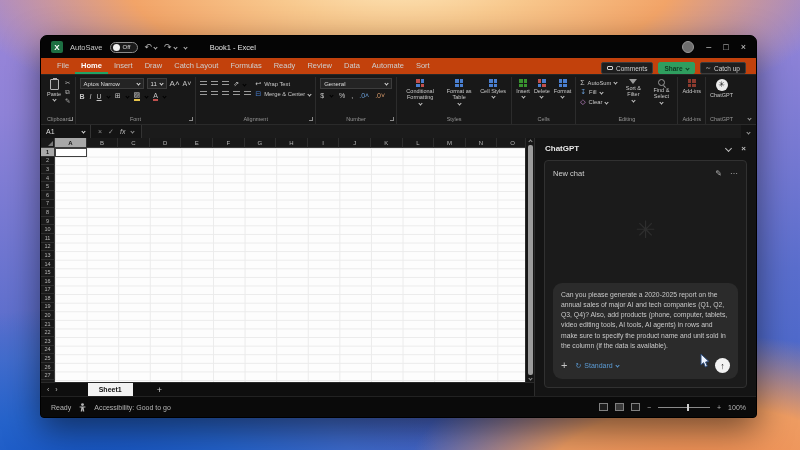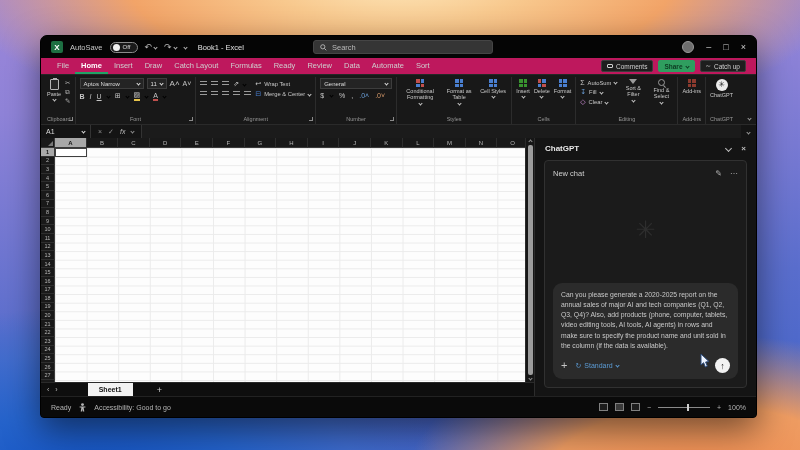--- a/index.html
+++ b/index.html
@@ -14,26 +14,26 @@
     box-shadow:0 12px 34px rgba(0,0,0,.5);display:flex;flex-direction:column;overflow:hidden;border:1px solid #000;}
   .chev{display:inline-block;width:3px;height:3px;border-right:1px solid currentColor;border-bottom:1px solid currentColor;transform:rotate(45deg);flex:none}
   .chev.up{transform:rotate(-135deg)}.chev.lg{width:5px;height:5px}
   
   .titlebar{height:22px;background:#050505;display:flex;align-items:center;padding:0 10px;gap:7px;color:#c8c8c8;font-size:7.5px;position:relative;flex:none}
   .xlicon{width:12px;height:12px;background:#1d6f42;border-radius:2px;color:#fff;font-weight:bold;font-size:8px;display:flex;align-items:center;justify-content:center}
   .toggle{width:28px;height:11px;border:1px solid #8a8a8a;border-radius:6px;background:#1a1a1a;display:flex;align-items:center;padding:0 2px;gap:3px}
   .knob{width:7px;height:7px;background:#f0f0f0;border-radius:50%}
   .toggle .st{font-size:6px;color:#ddd}
   .undoredo{font-size:9px;color:#b5b5b5;display:flex;align-items:center;gap:2px}
-  .doctitle{color:#e2e2e2;margin-left:4px}
+  .doctitle{color:#e2e2e2;margin-left:16px}
   .searchbox{position:absolute;left:272px;top:4px;width:180px;height:14px;background:#353535;border:1px solid #454545;border-radius:3px;display:flex;align-items:center;gap:5px;padding:0 6px;color:#b9b9b9;font-size:7.5px}
   .tb-right{margin-left:auto;display:flex;align-items:center;gap:12px;color:#cfcfcf;font-size:9px}
   .avatar{width:12px;height:12px;border-radius:50%;background:#6e6e6e;border:1px solid #9a9a9a}
   
-  .tabrow{height:16px;background:#be185d;display:flex;align-items:center;padding:0 10px;flex:none}
+  .tabrow{height:16px;background:#c2410c;display:flex;align-items:flex-end;padding:0 10px;flex:none}
   .mtab{font-size:7.5px;color:#cfcfcf;padding:3px 6px 2px;border-bottom:2px solid transparent;white-space:nowrap}
   .mtab.active{color:#fff;font-weight:bold;border-bottom-color:#21a366}
   .tab-actions{margin-left:auto;display:flex;gap:5px;align-items:center}
   .qbtn{height:12px;display:flex;align-items:center;gap:3px;font-size:6.5px;color:#d0d0d0;background:#1e1e1e;border:1px solid #3c3c3c;border-radius:2px;padding:0 5px;white-space:nowrap}
   .qbtn.share{background:#2f9e5f;border-color:#2f9e5f;color:#0d3a22;font-weight:bold}
   .bubble{width:6px;height:4px;border:1px solid currentColor;border-radius:1px}
   
   .ribbon{height:50px;background:#181818;border-top:1px solid #262626;display:flex;padding:2px 2px 0;flex:none;position:relative}
   .rgroup{display:flex;flex-direction:column;border-right:1px solid #2c2c2c;padding:1px 4px 0;position:relative}
   .rlabel{margin-top:auto;text-align:center;font-size:5.5px;color:#969696;padding:1px 0 2px}
@@ -122,27 +122,20 @@
       <div class="toggle">
         <span class="knob"></span>
         <span class="st">Off</span>
       </div>
       <span class="undoredo">↶<span class="chev"></span></span>
       <span class="undoredo">↷<span class="chev"></span></span>
       <span class="undoredo">
           <span class="chev"></span>
         </span>
       <span class="doctitle">Book1 - Excel</span>
-      <div class="searchbox">
-        <svg width="7" height="7" viewBox="0 0 10 10">
-            <circle cx="4" cy="4" r="3" fill="none" stroke="#b9b9b9" stroke-width="1.3"></circle>
-            <line x1="6.3" y1="6.3" x2="9" y2="9" stroke="#b9b9b9" stroke-width="1.3"></line>
-          </svg>
-        <span>Search</span>
-      </div>
       <div class="tb-right">
         <span class="avatar"></span>
         <span>–</span>
         <span>□</span>
         <span>×</span>
       </div>
     </div>
 
     <div class="tabrow">
       <span class="mtab">File</span>

